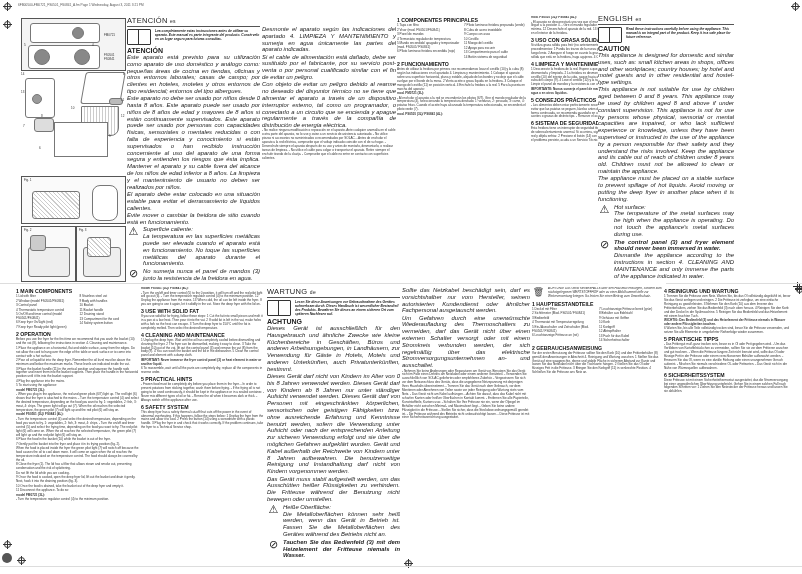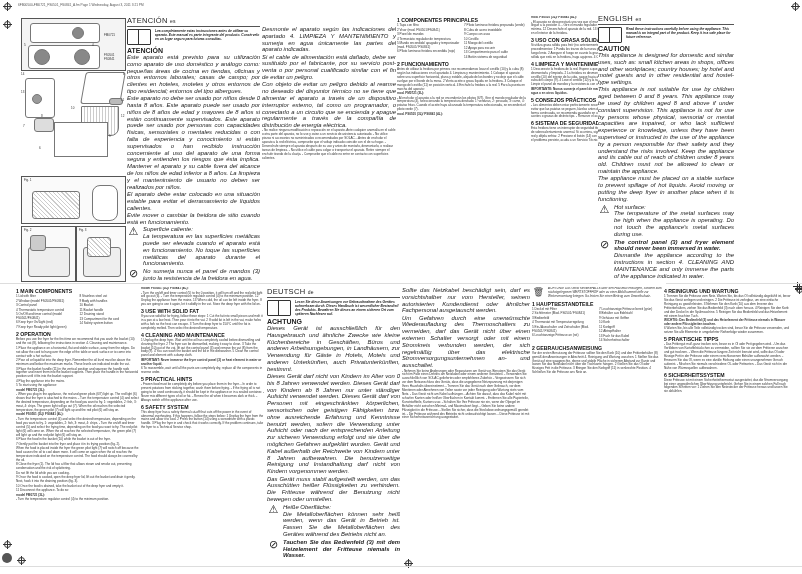--- a/index.html
+++ b/index.html
@@ -299,21 +299,21 @@
   <p>1 Unplug the deep fryer. Wait until the oil has completely cooled before dismantling and cleaning the fryer. 2 The fryer can be dismantled, making it easy to clean. 3 Take the basket (10) out of the vat, lift out the control panel (3) and remove the vat (8) from the body (9). 4 You can wash the basket and the lid in the dishwasher. 5 Clean the control panel and element with a damp cloth.</p>
   <p style="font-weight:bold">IMPORTANT: Never immerse the fryer control panel (3) or heat element in water or another liquid.</p>
   <p>6 To reassemble, wait until all the parts are completely dry, replace all the components in reverse order.</p>
   <div class="h1s">5 PRACTICAL HINTS</div>
   <p>- Frozen food must be completely dry before you place them in the fryer. - In order to prevent potatoes from sticking together, wash them before frying. - If the frying oil is not going to be used continuously, it should be kept in the appliance or in a sealed container. - Never mix different types of oil or fat. - Renew the oil when it becomes dark or thick. - Always switch off the appliance after use.</p>
   <div class="h1s">6 SAFETY SYSTEM</div>
   <p>This deep fryer has a safety thermal cut-off that cuts off the power in the event of abnormal overheating. If this happens, follow the steps below: 1 Unplug the fryer from the mains and allow it to cool. 2 Press the button (14) using a screwdriver with a plastic handle. 3 Plug the fryer in and check that it works correctly. If the problem continues, take the fryer to a Technical Service shop.</p>
 </div>
 
 <div class="col" style="left:267px;top:287px;width:133px;height:270px">
-  <div class="lang"><span>DEUTSCH</span> <b>de</b></div>
+  <div class="lang"><span>WARTUNG</span> <b>de</b></div>
   <div class="bookrow">
     <div class="book"></div>
     <div class="booktext">Lesen Sie diese Anweisungen vor Gebrauchnahme des Gerätes aufmerksam durch. Dieses Handbuch ist wesentlicher Bestandteil des Produkts. Bewahren Sie dieses an einem sicheren Ort zum späteren Nachlesen auf.</div>
   </div>
   <div class="caution">ACHTUNG</div>
   <div class="big">
     <p>Dieses Gerät ist ausschließlich für den Hausgebrauch und ähnliche Zwecke wie kleine Küchenbereiche in Geschäften, Büros und anderen Arbeitsumgebungen, in Landhäusern, zur Verwendung für Gäste in Hotels, Motels und anderen Unterkünften, auch Privatunterkünften, bestimmt.</p>
     <p>Dieses Gerät darf nicht von Kindern im Alter von 0 bis 8 Jahren verwendet werden. Dieses Gerät darf von Kindern ab 8 Jahren nur unter ständiger Aufsicht verwendet werden. Dieses Gerät darf von Personen mit eingeschränkten körperlichen, sensorischen oder geistigen Fähigkeiten bzw. ohne ausreichende Erfahrung und Kenntnisse benutzt werden, sofern die Verwendung unter Aufsicht oder nach der entsprechenden Anleitung zur sicheren Verwendung erfolgt und sie über die möglichen Gefahren aufgeklärt wurden. Gerät und Kabel außerhalb der Reichweite von Kindern unter 8 Jahren aufbewahren. Die benutzerseitige Reinigung und Instandhaltung darf nicht von Kindern vorgenommen werden.</p>
     <p>Das Gerät muss stabil aufgestellt werden, um das Ausschütten heißer Flüssigkeiten zu verhindern. Die Fritteuse während der Benutzung nicht bewegen oder umstellen.</p>
   </div>

